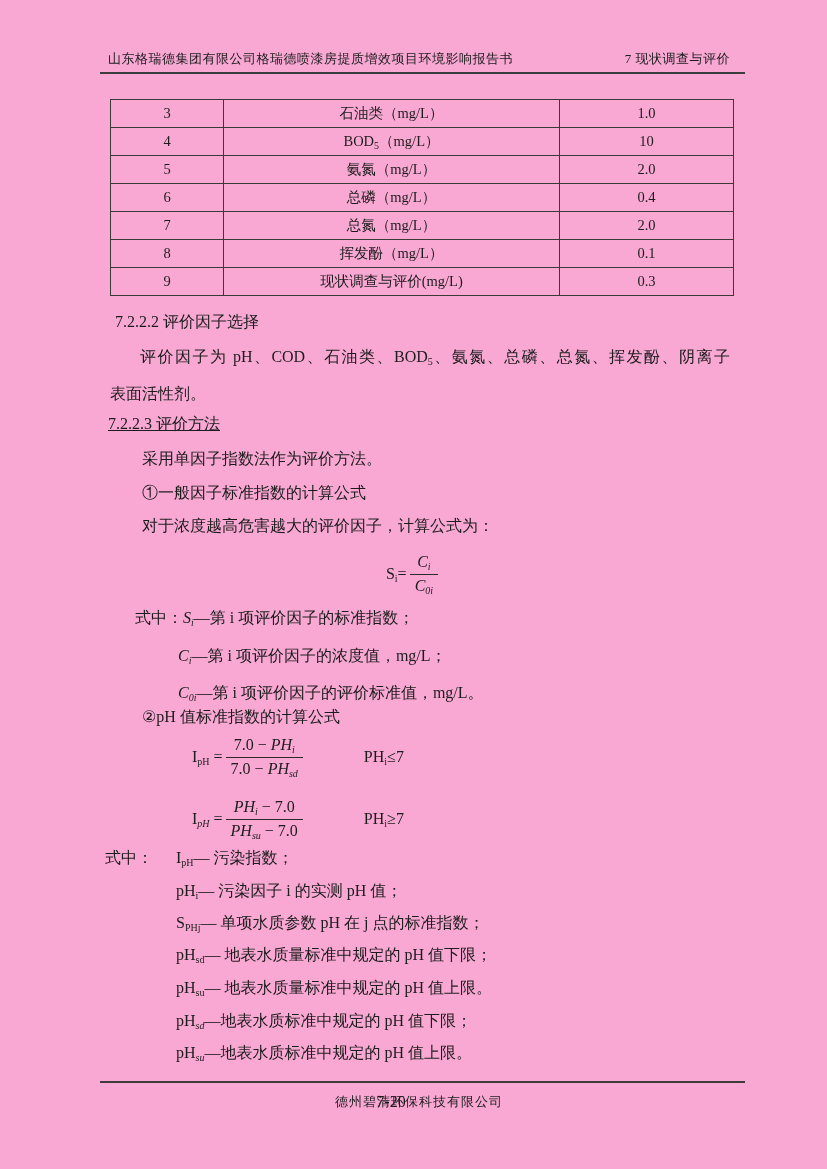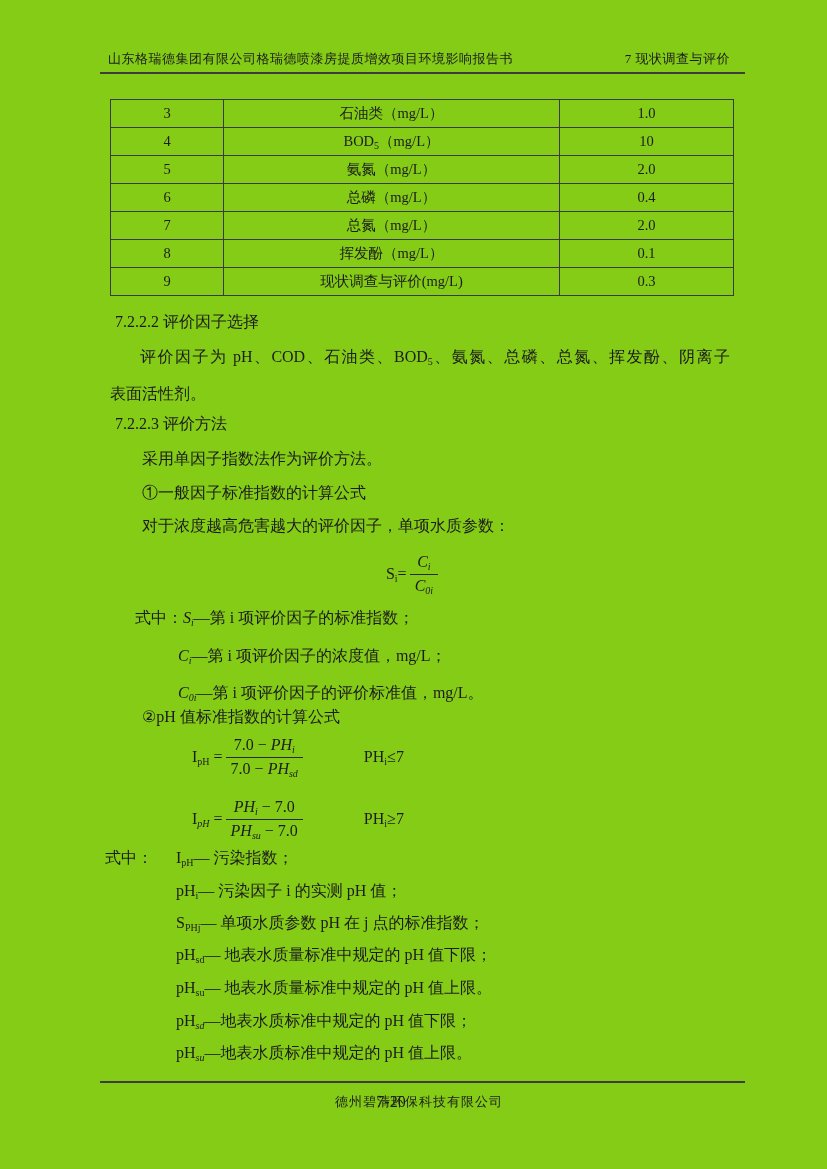--- a/index.html
+++ b/index.html
@@ -1,20 +1,20 @@
 <!DOCTYPE html>
 <html><head>
 <meta charset="utf-8">
 <style>
   html,body{margin:0;padding:0;background:#e8e8e8;}
   .page{
     position:relative;
     width:827px;height:1169px;
     margin:0 auto;
-    background:#84cc16;
+    background:#f9a8d4;
     font-family:"Liberation Serif","DejaVu Serif",serif;
     color:#1c1c1c;
     overflow:hidden;
   }
   .abs{position:absolute;}
   
   .hdr{top:50px;left:108px;width:622px;display:flex;justify-content:space-between;font-size:13px;letter-spacing:.5px;white-space:nowrap;}
   .hdr-rule{top:72px;left:100px;width:645px;height:2px;background:#3d3d3d;}
   
   .tbl{top:99px;left:110px;width:620px;border-collapse:collapse;table-layout:fixed;}
@@ -97,24 +97,24 @@
         <td class="col-val">0.3</td>
       </tr>
     </tbody>
   </table>
 
   <div class="abs t" style="top:312px;left:115px;">7.2.2.2 评价因子选择</div>
 
   <div class="abs t just" style="top:347px;left:140px;width:590px;"><span>评价因子为 pH、COD、石油类、BOD</span><span class="sb">5</span><span>、氨氮、总磷、总氮、挥发酚、阴离子</span></div>
   <div class="abs t" style="top:384px;left:110px;">表面活性剂。</div>
 
-  <div class="abs t" style="top:414px;left:115px;">7.2.2.3 评价方法</div>
+  <div class="abs t" style="top:414px;left:108px;text-decoration:underline;">7.2.2.3 评价方法</div>
   <div class="abs t" style="top:449px;left:142px;">采用单因子指数法作为评价方法。</div>
   <div class="abs t" style="top:483px;left:142px;">①一般因子标准指数的计算公式</div>
-  <div class="abs t" style="top:516px;left:142px;">对于浓度越高危害越大的评价因子，单项水质参数：</div>
+  <div class="abs t" style="top:516px;left:142px;">对于浓度越高危害越大的评价因子，计算公式为：</div>
 
   <div class="abs center-row" style="top:546px;height:56px;">
     <span class="fml">
       <span><span>S</span><span class="sb">i</span><span>=</span></span>
       <span class="frac">
         <span class="num it"><span>C</span><span class="sb">i</span></span>
         <span class="den it"><span>C</span><span class="sb">0i</span></span>
       </span>
     </span>
   </div>

